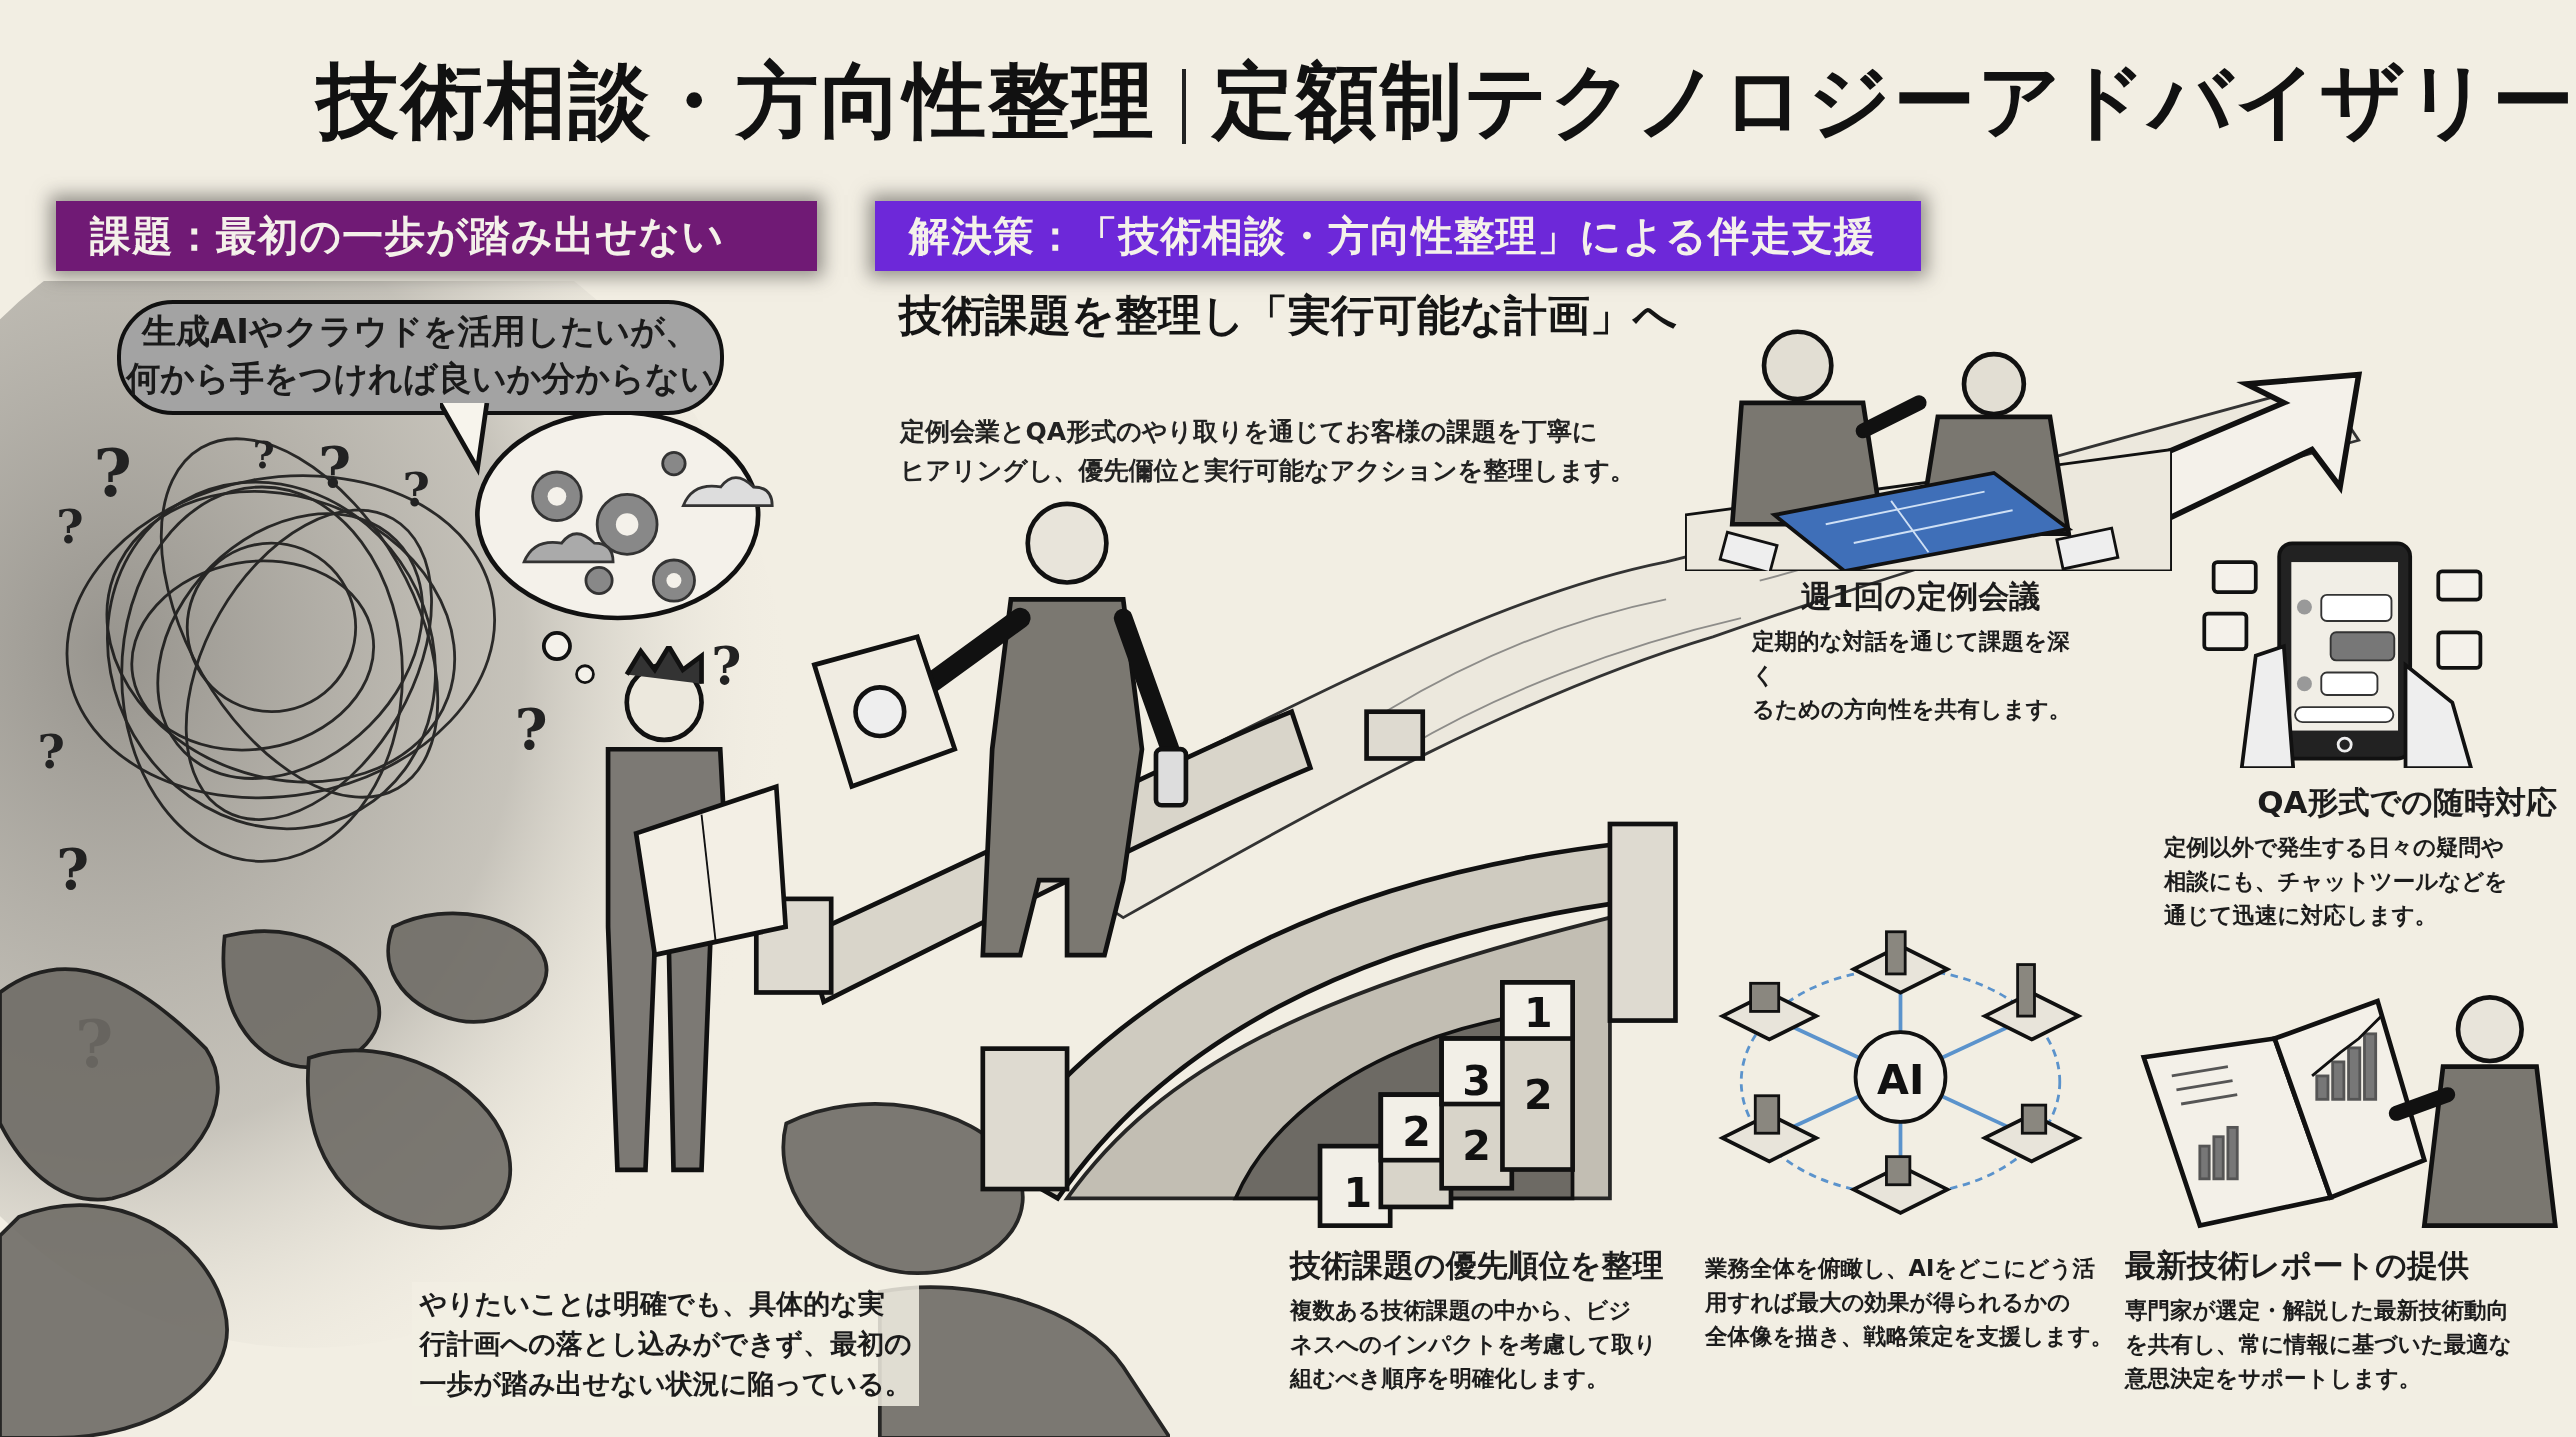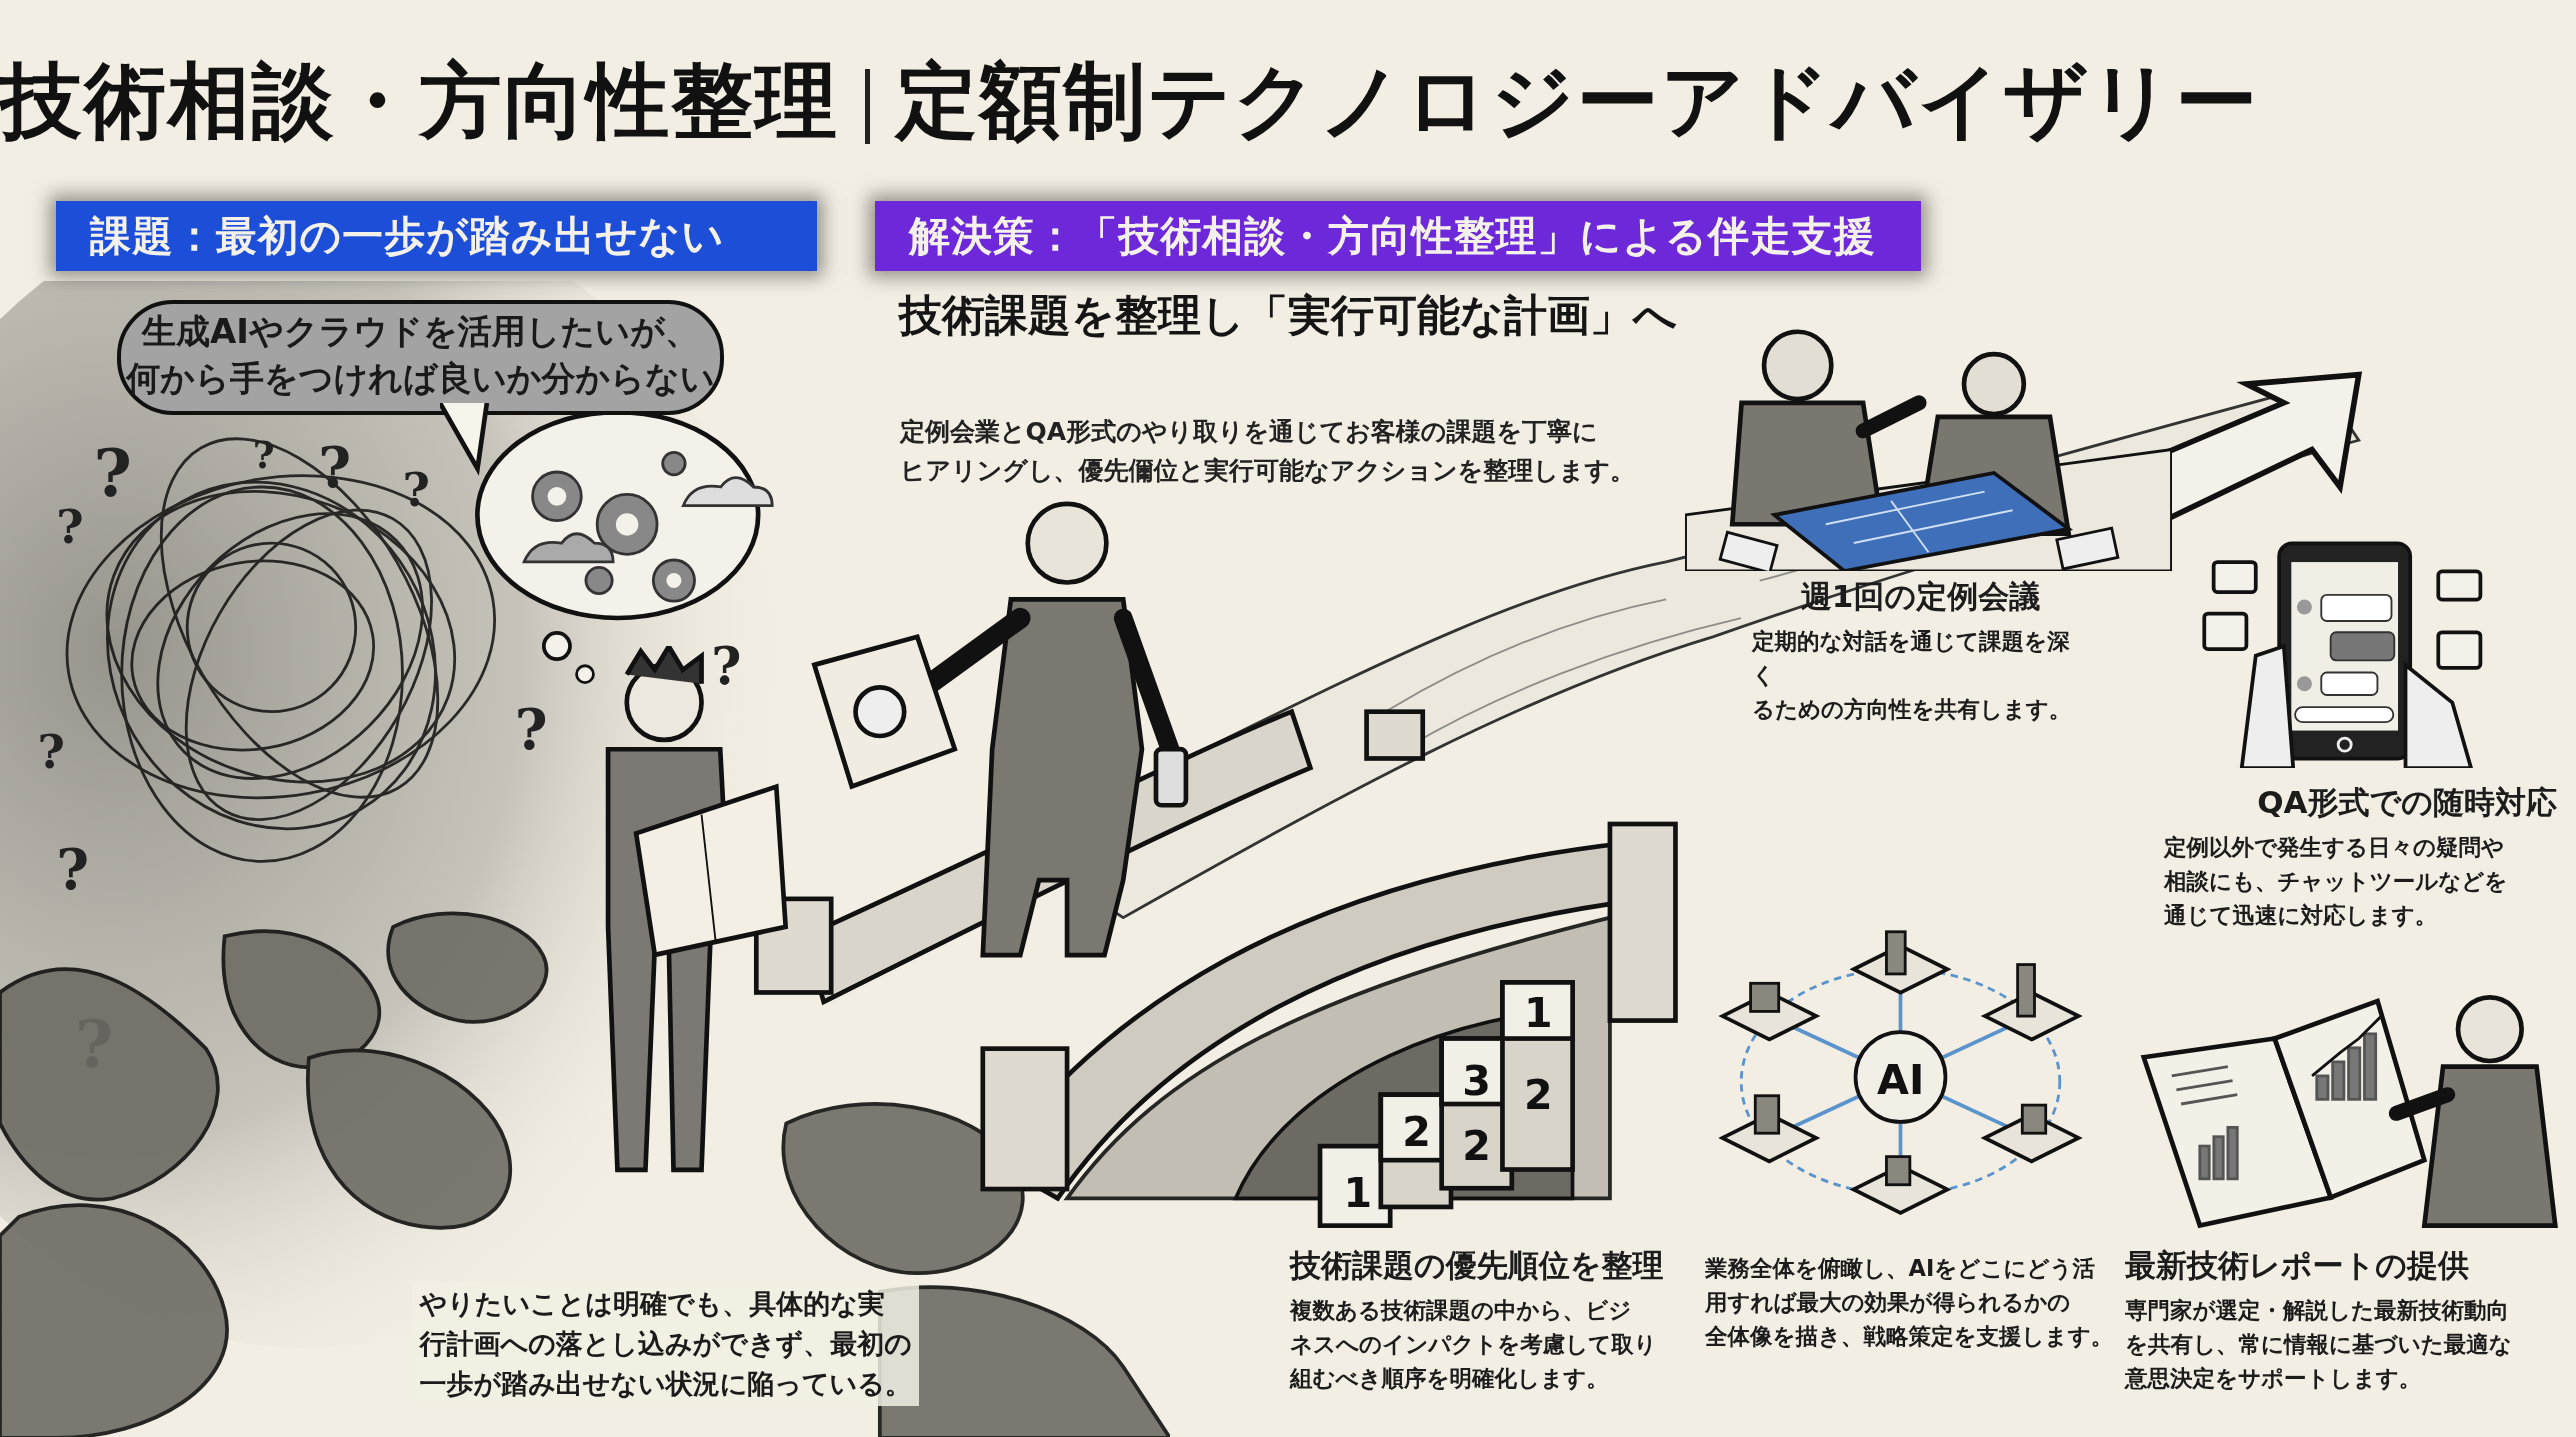--- a/index.html
+++ b/index.html
@@ -4,27 +4,27 @@
 <style>
   html, body { margin:0; padding:0; }
   body {
     width:2576px; height:1438px; position:relative; overflow:hidden;
     background:#f2eee3;
     font-family:"DejaVu Sans","Liberation Sans",sans-serif;
     color:#1a1a1a;
   }
   .abs { position:absolute; }
   .title {
-    left:0; top:47px; width:2576px; text-align:left;
+    left:0; top:47px; width:2576px; text-align:right;
     font-size:82px; font-weight:bold; letter-spacing:1.9px; color:#111;
     font-family:"DejaVu Sans",sans-serif;
   }
   .title .sep { display:inline-block; width:4.7px; height:75px; background:#222; vertical-align:middle; margin:0 26px; }
   .banner {
-    background:#1d4ed8; color:#f4f1ea; font-weight:bold;
+    background:#701a75; color:#f4f1ea; font-weight:bold;
     padding:7.5px 34px; font-size:41px; letter-spacing:0.9px;
     box-shadow:0 0 17px 5.6px rgba(70,68,64,0.55);
   }
   .banner.left { left:56px; top:201px; width:693px; }
   .banner.right { left:875px; top:201px; width:978px; background:#6d28d9; }
   .speech {
     left:117px; top:300px; width:599px; height:103px;
     background:#a3a3a3; border:4.7px solid #111; border-radius:56px;
     font-size:34px; font-weight:bold; text-align:center; line-height:47px; padding-top:4px;
   }

